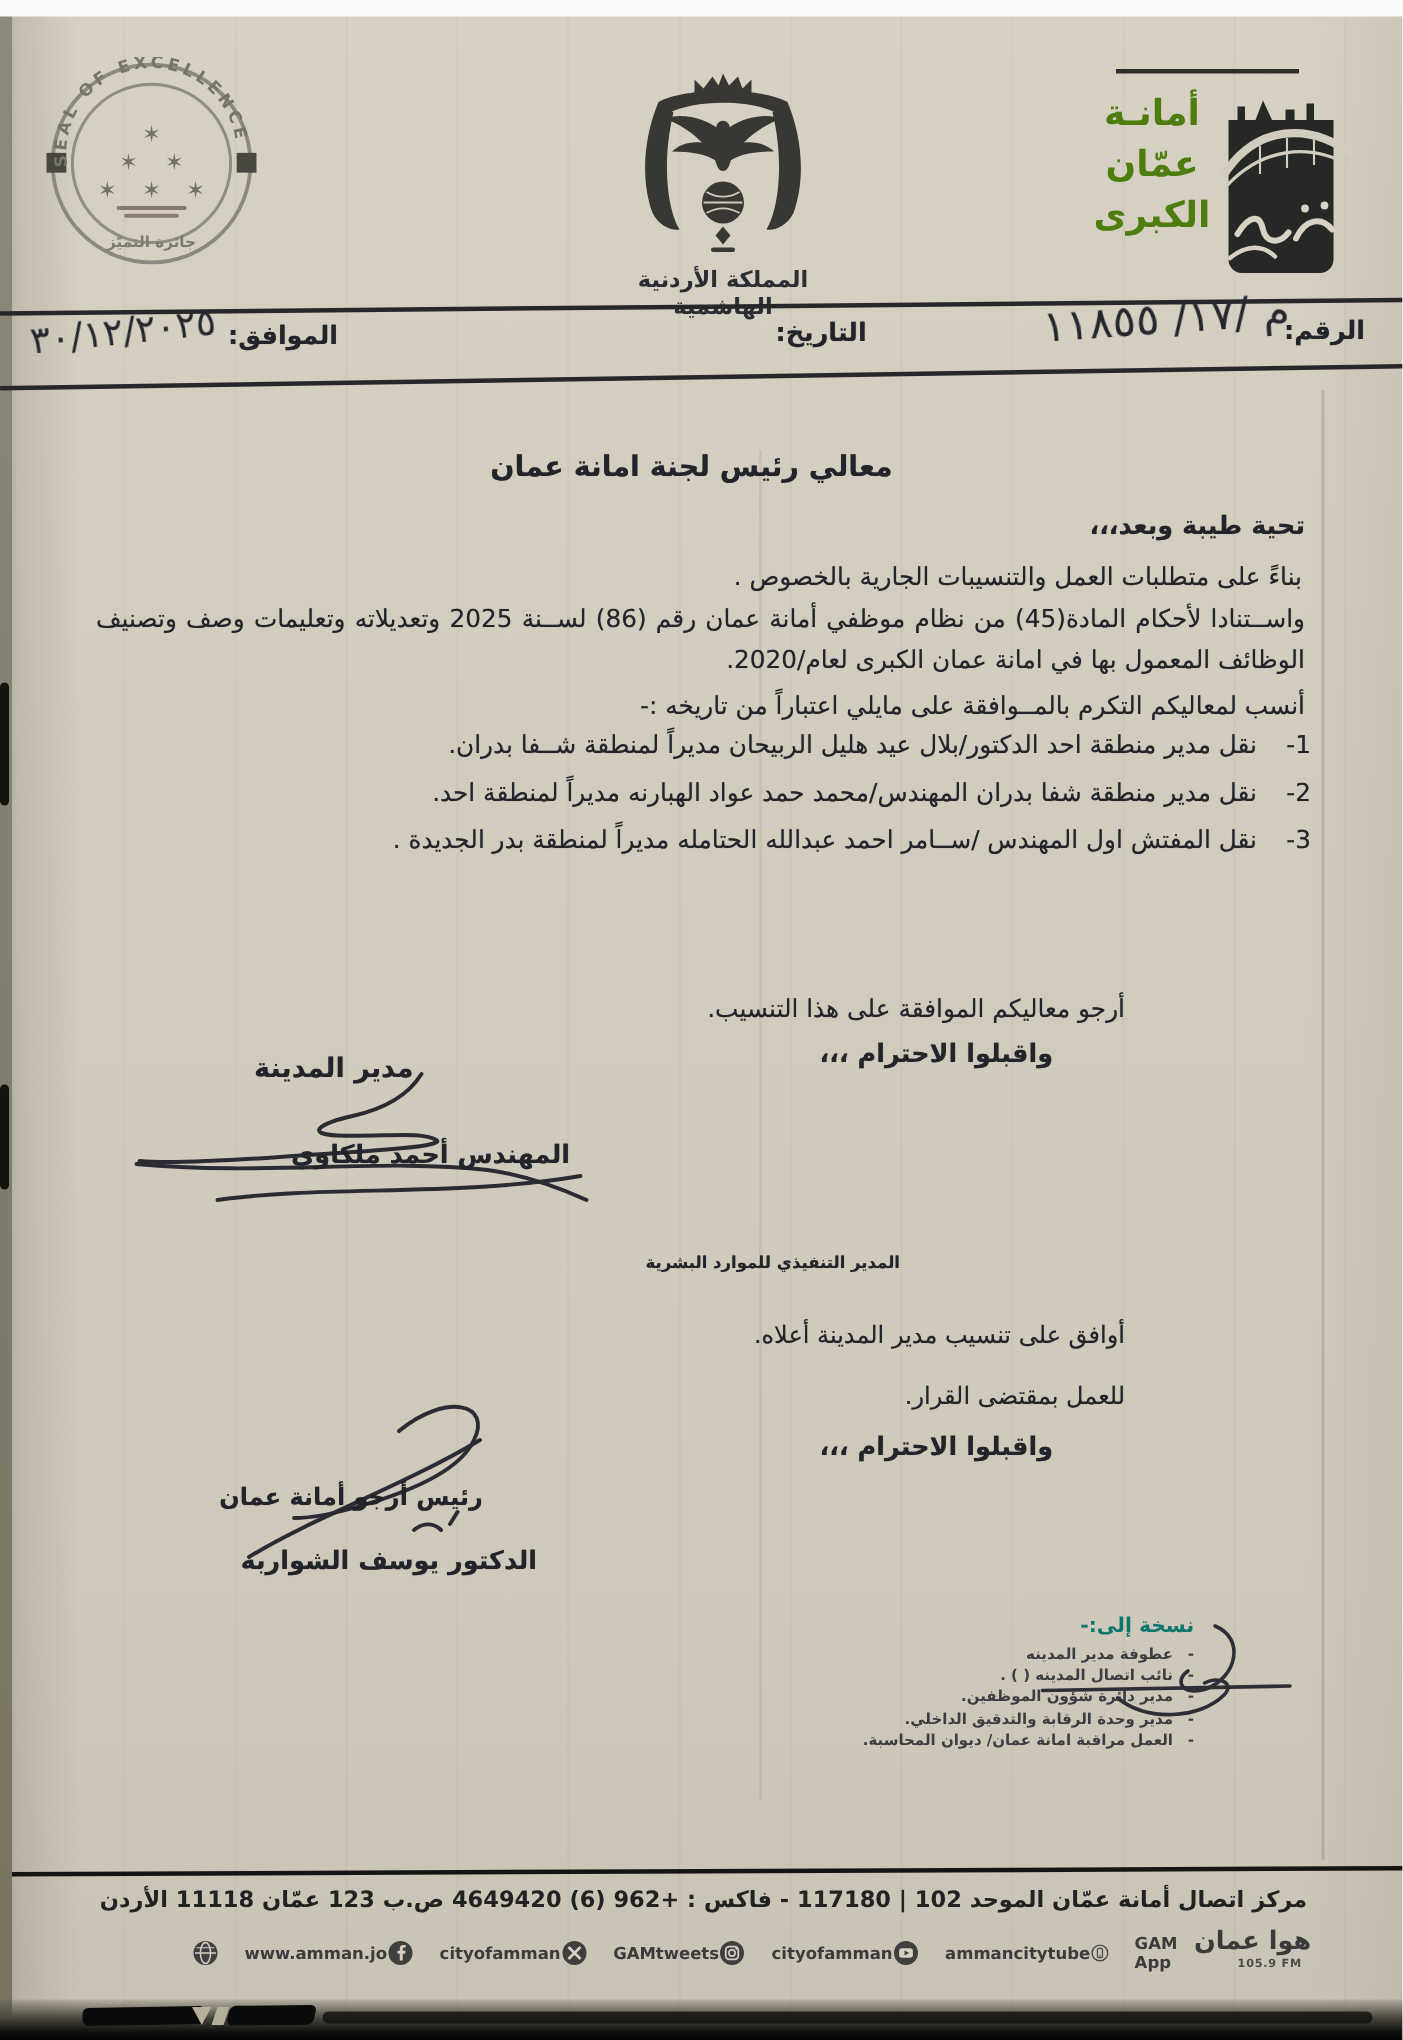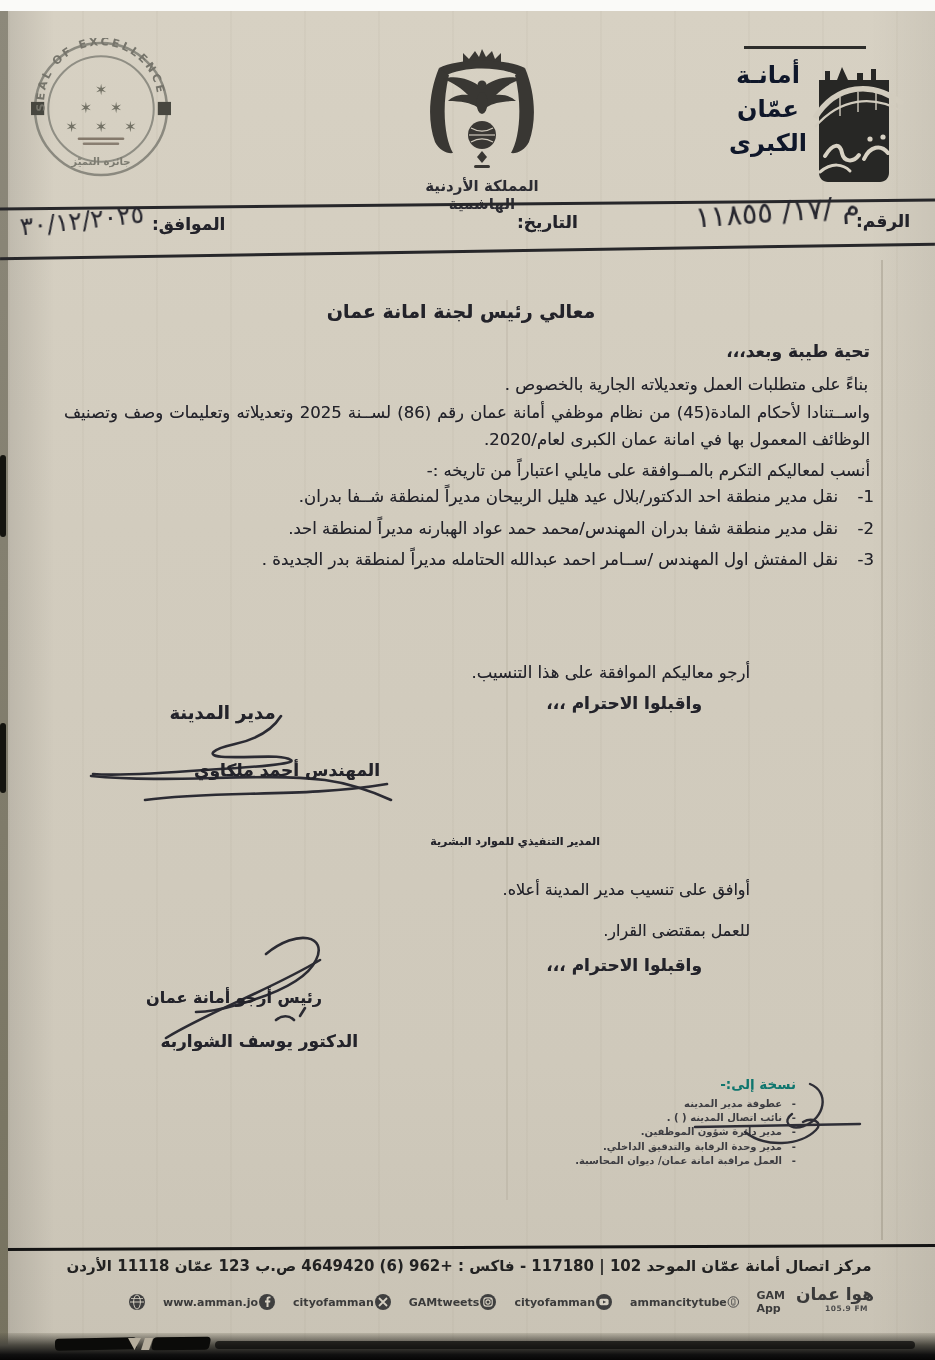--- a/index.html
+++ b/index.html
@@ -29,21 +29,21 @@
   .ink{color:#23232a;text-shadow:0 0 .5px rgba(20,20,30,.45);}
   .b{font-weight:bold;}
   .abs{position:absolute;}
   
   .seal-wrap{left:30px;top:38px;width:142px;height:142px;opacity:.92;}
   .coa-wrap{left:408px;top:48px;width:148px;height:128px;opacity:.93;}
   .coa-caption{left:392px;top:177px;width:180px;text-align:center;
     font-size:15px;font-weight:bold;color:#2c2c33;filter:blur(.3px);direction:rtl;}
   .gam-bar{left:744px;top:46px;width:122px;height:3px;background:#2d2d2b;}
   .gam-text{left:724px;top:58px;width:88px;text-align:center;direction:rtl;
-    font-weight:bold;font-size:24px;line-height:1.42;color:#0f172a;}
+    font-weight:bold;font-size:24px;line-height:1.42;color:#4d7c0f;}
   .gam-art{left:810px;top:50px;width:97px;height:137px;}
   
   .h-rule{position:absolute;background:#27272a;height:2.5px;}
   .ref-label{position:absolute;font-size:17px;font-weight:bold;direction:rtl;}
   .handwrite{position:absolute;font-size:29px;letter-spacing:1.5px;color:#26262e;
     direction:rtl;white-space:nowrap;filter:blur(.2px);}
   
   .body-text{font-size:16.5px;line-height:1.62;direction:rtl;}
   .recipient{left:300px;top:296px;width:322px;text-align:center;font-size:19px;}
   .greeting{left:698px;top:338px;width:172px;text-align:right;font-size:17px;}
@@ -173,21 +173,21 @@
   <div class="h-rule" style="left:0;top:250px;width:935px;transform:rotate(-.9deg);"></div>
 
   <span class="ref-label ink" style="left:856px;top:211px;">الرقم:</span>
   <span class="handwrite" style="left:575px;top:199px;width:285px;text-align:right;transform:rotate(-4deg);">م /١٧/ ١١٨٥٥</span>
   <span class="ref-label ink" style="left:517px;top:212px;">التاريخ:</span>
   <span class="ref-label ink" style="left:152px;top:214px;">الموافق:</span>
   <span class="handwrite" style="left:2px;top:206px;width:160px;font-size:25px;text-align:center;transform:rotate(-6deg);">٣٠/١٢/٢٠٢٥</span>
 
   <div class="abs body-text ink b recipient">معالي رئيس لجنة امانة عمان</div>
   <div class="abs body-text ink b greeting">تحية طيبة وبعد،،،</div>
-  <div class="abs body-text ink p1">بناءً على متطلبات العمل وتعديلاته الجارية بالخصوص .</div>
+  <div class="abs body-text ink p1">بناءً على متطلبات العمل والتنسيبات الجارية بالخصوص .</div>
   <div class="abs body-text ink p2">واســتنادا لأحكام المادة(45) من نظام موظفي أمانة عمان رقم (86) لســنة 2025 وتعديلاته وتعليمات وصف وتصنيف الوظائف المعمول بها في امانة عمان الكبرى لعام/2020.</div>
   <div class="abs body-text ink p3">أنسب لمعاليكم التكرم بالمــوافقة على مايلي اعتباراً من تاريخه :-</div>
 
   <div class="abs body-text ink list">
     <div class="list-item">
       <span class="list-num">1-</span>
       <span class="list-body">نقل مدير منطقة احد الدكتور/بلال عيد هليل الربيحان  مديراً لمنطقة شــفا بدران.</span>
     </div>
     <div class="list-item">
       <span class="list-num">2-</span>

